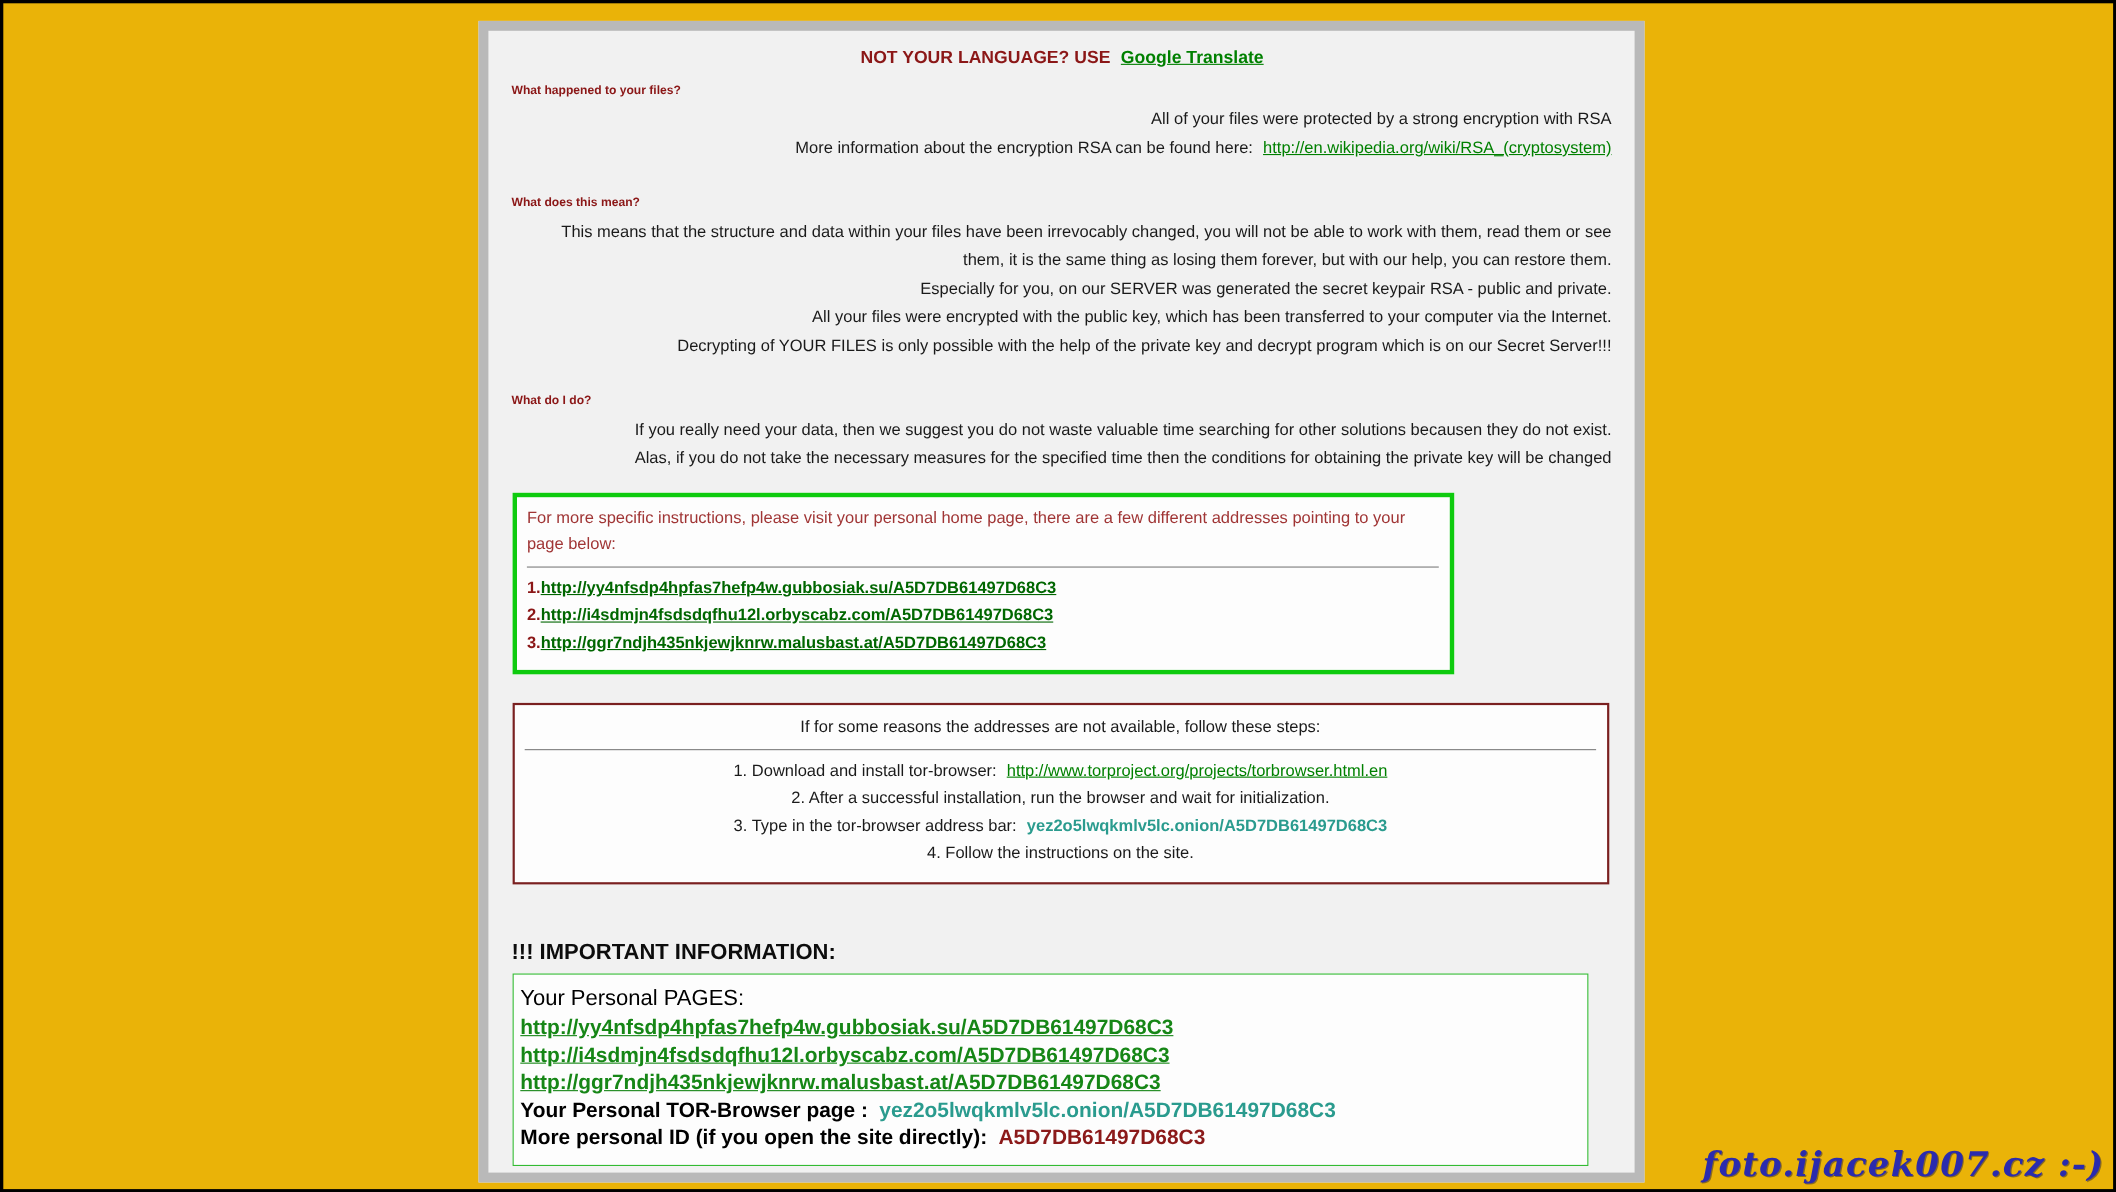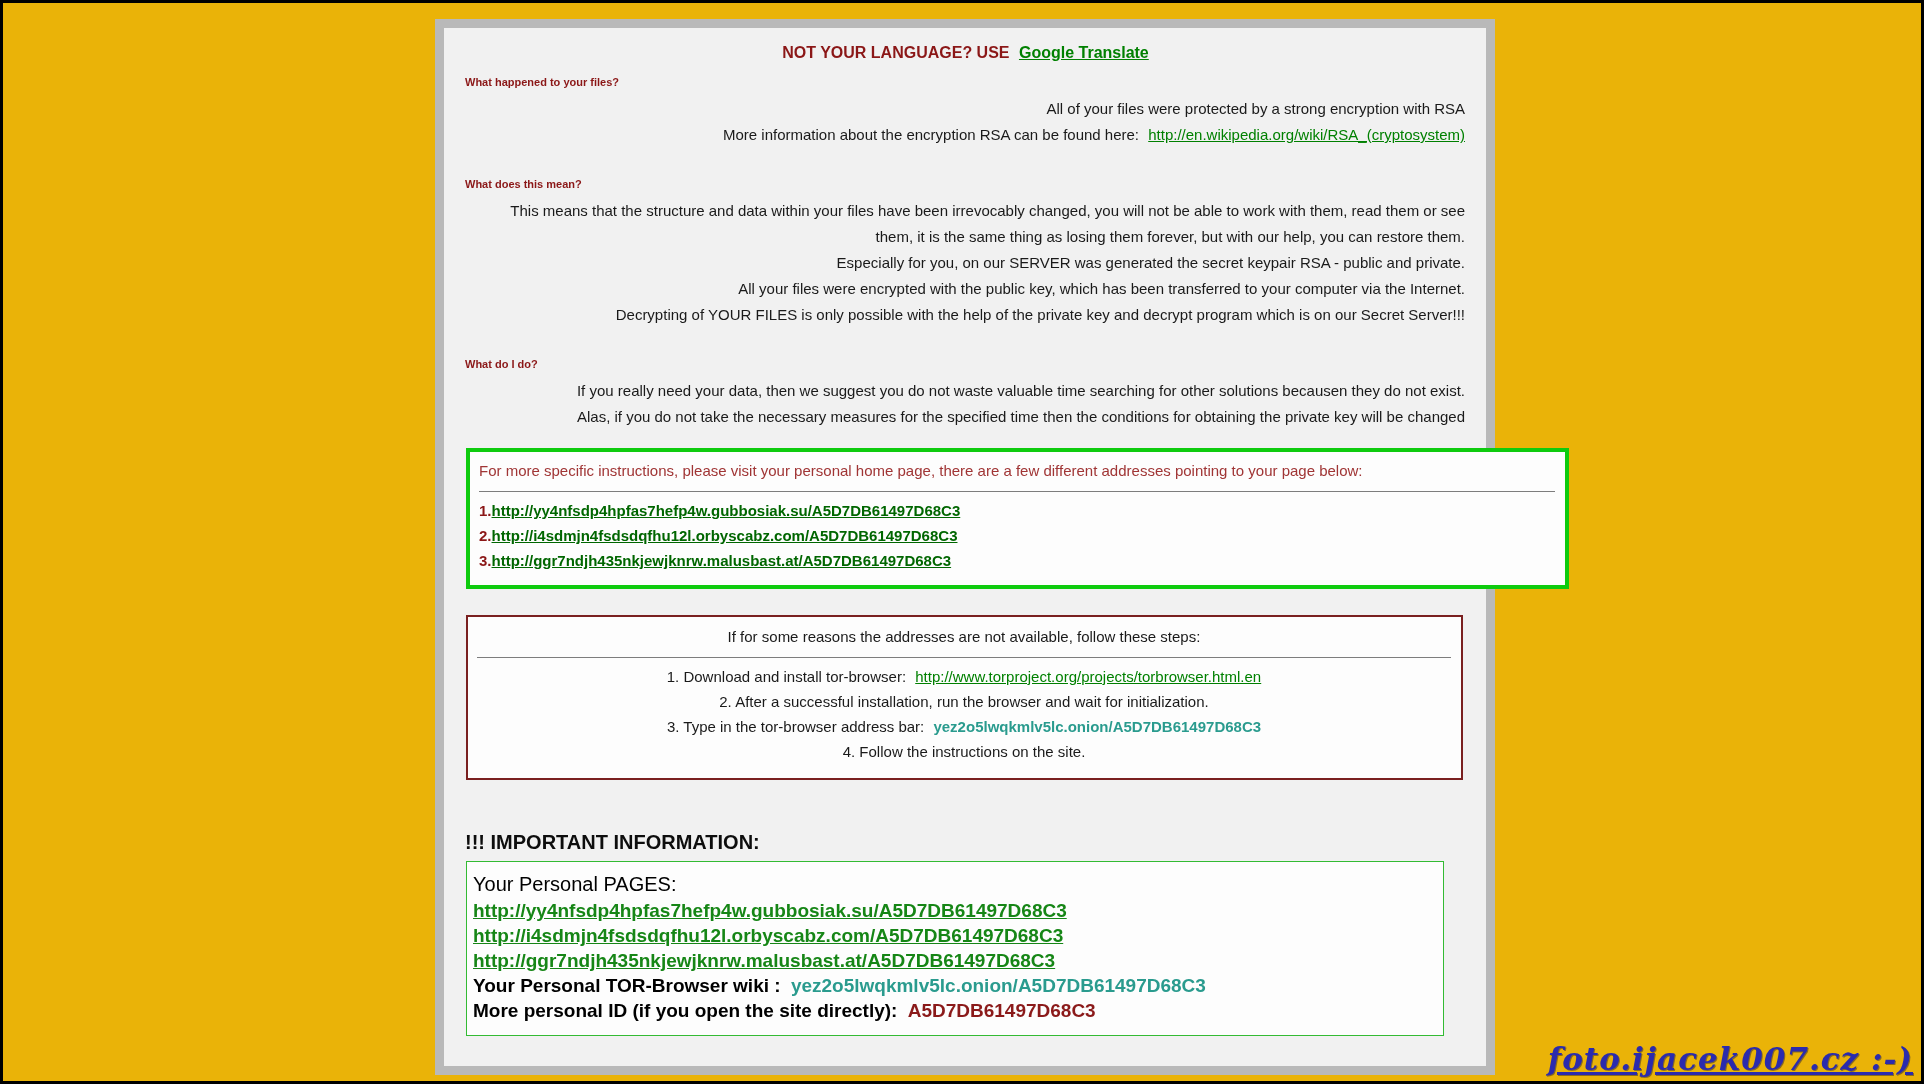--- a/index.html
+++ b/index.html
@@ -47,21 +47,21 @@
   a { cursor: pointer; }
   .link {
     color: #008000;
     text-decoration: underline;
   }
   .link.bold { font-weight: bold; }
   .inline-gap { margin-left: 5px; }
 
   .address-box {
     margin: 19px 2px 0 1px;
-    width: 1103px;
+    width: 856px;
     background: #fdfdfd;
     border: 4px solid #0ecb0e;
     padding: 7px 10px 12px 9px;
   }
   .address-box .intro { color: #a03535; line-height: 24px; margin: 0; }
   .box-divider {
     border: 0;
     border-top: 1px solid #7d7d7d;
     margin: 8px 0 6px 0;
   }
@@ -118,21 +118,20 @@
   .watermark {
     position: absolute;
     right: 8px; bottom: 4px;
     font-family: "DejaVu Serif", serif;
     font-style: italic;
     font-weight: bold;
     font-size: 31px;
     letter-spacing: 1px;
     color: #2b2bad;
     text-shadow: 1px 1px 0 rgba(20,20,60,0.45);
-    text-decoration: underline;
   }
 </style>
 </head>
 <body>
 
 <div class="stage">
   <div class="panel">
     <div class="content">
 
       <div class="notice-line">
@@ -189,21 +188,21 @@
       </div>
 
       <div class="important-heading">!!! IMPORTANT INFORMATION:</div>
 
       <div class="pages-box">
         <div class="pages-label">Your Personal PAGES:</div>
         <a class="page-link">http://yy4nfsdp4hpfas7hefp4w.gubbosiak.su/A5D7DB61497D68C3</a>
         <a class="page-link">http://i4sdmjn4fsdsdqfhu12l.orbyscabz.com/A5D7DB61497D68C3</a>
         <a class="page-link">http://ggr7ndjh435nkjewjknrw.malusbast.at/A5D7DB61497D68C3</a>
         <div class="kv-line">
-          <span>Your Personal TOR-Browser wiki :</span>
+          <span>Your Personal TOR-Browser page :</span>
           <span class="teal-address inline-gap">yez2o5lwqkmlv5lc.onion/A5D7DB61497D68C3</span>
         </div>
         <div class="kv-line">
           <span>More personal ID (if you open the site directly):</span>
           <span class="id-value inline-gap">A5D7DB61497D68C3</span>
         </div>
       </div>
 
     </div>
   </div>

